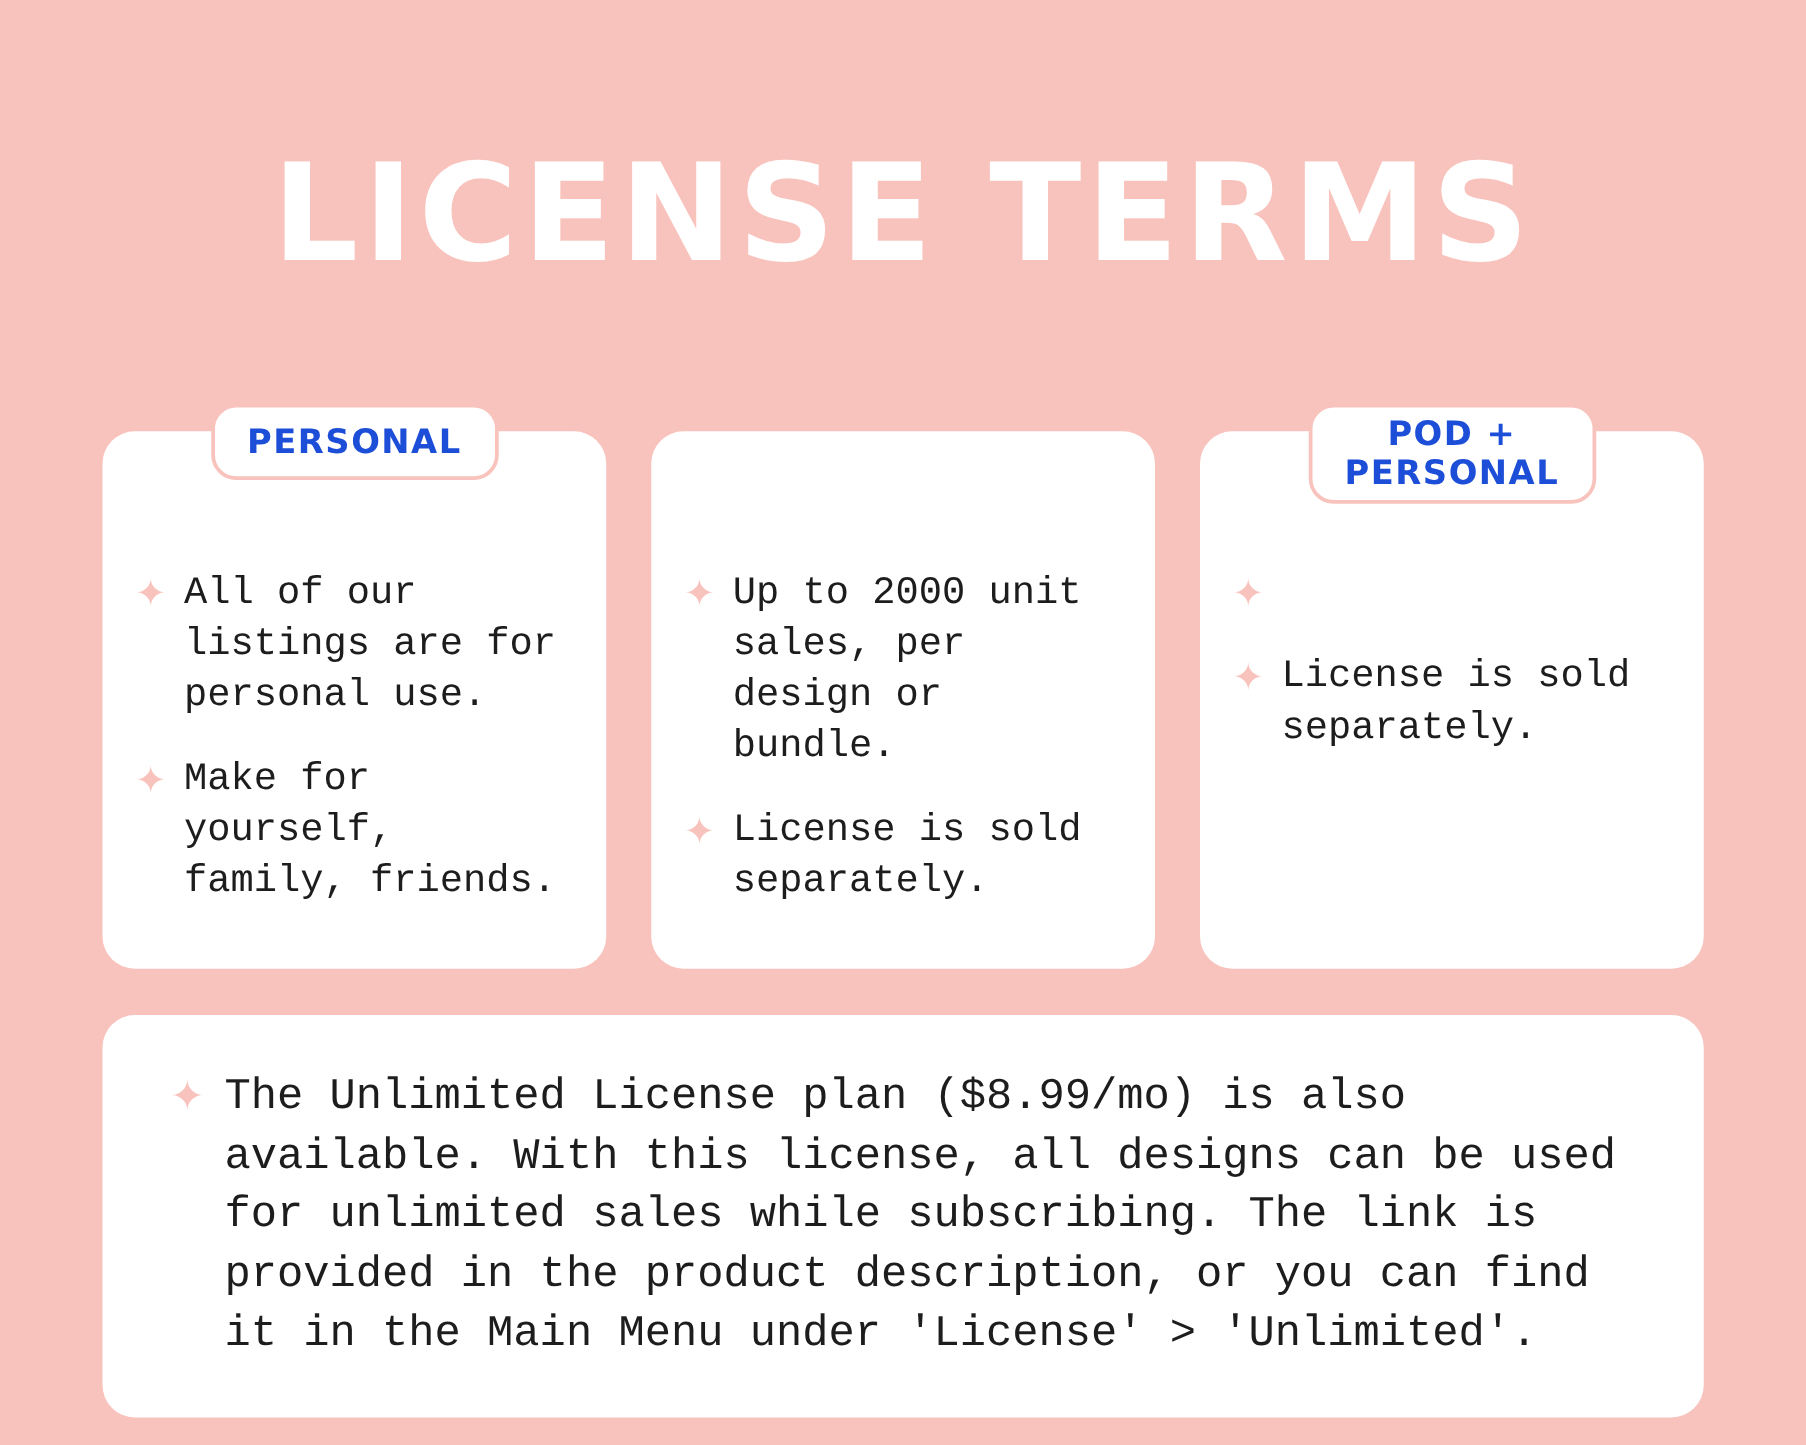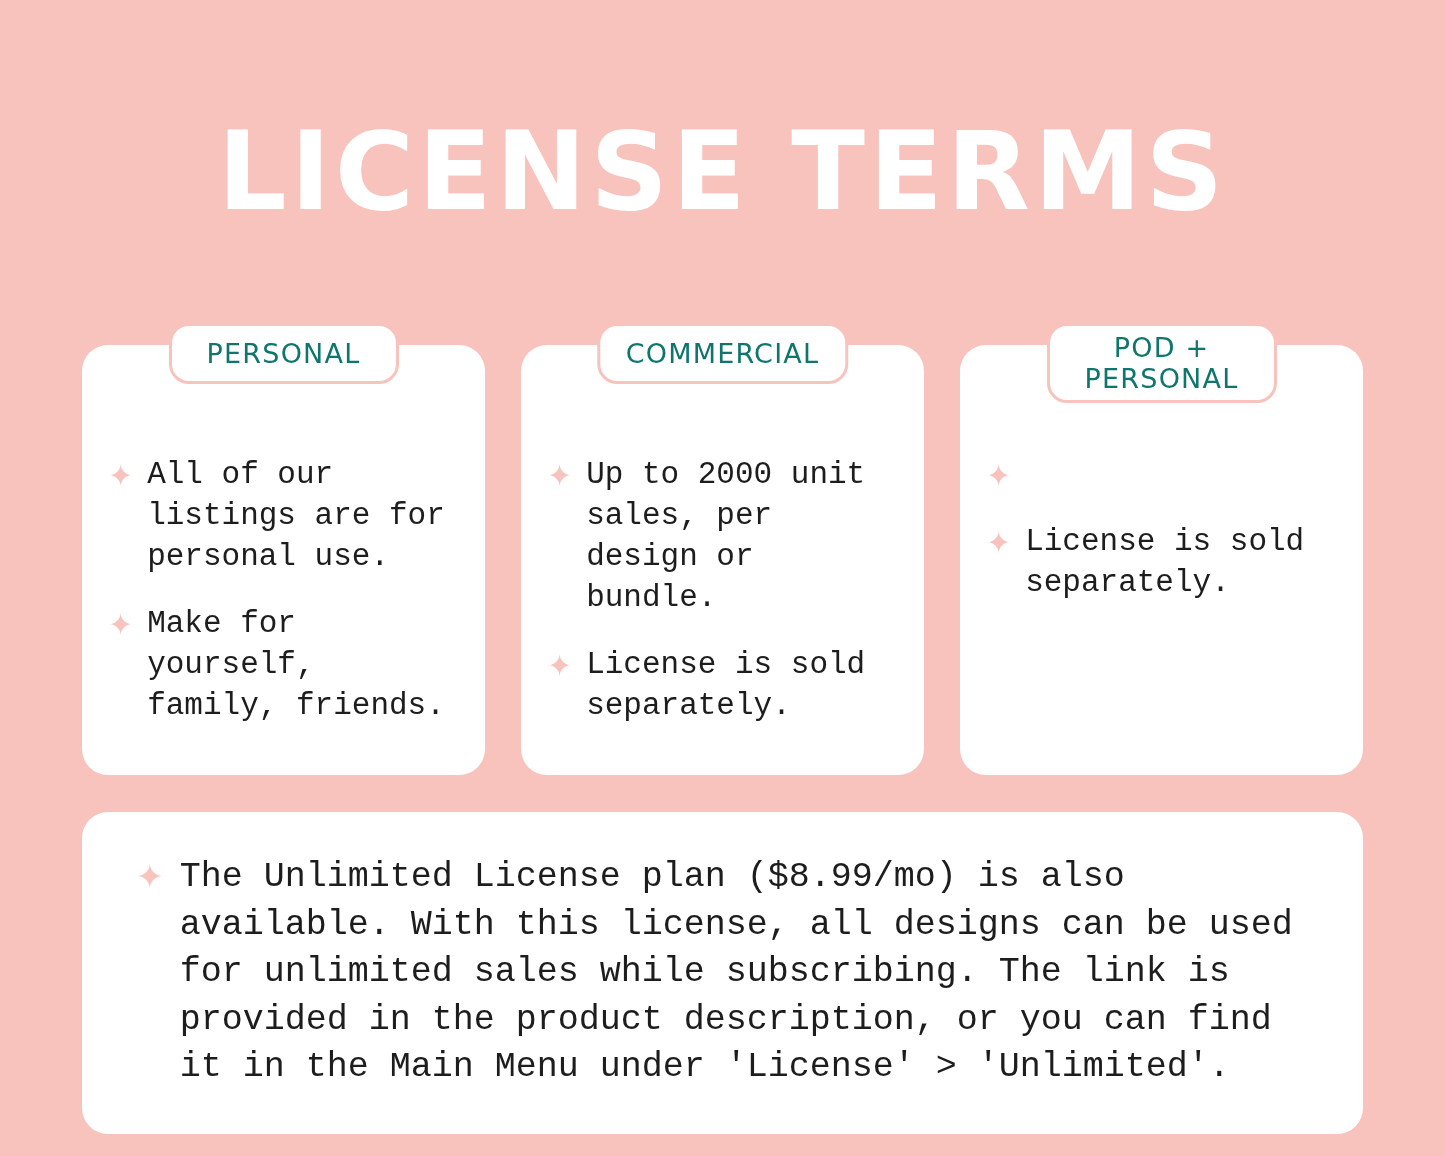--- a/index.html
+++ b/index.html
@@ -54,24 +54,24 @@
     position: absolute;
     top: -22px;
     left: 50%;
     transform: translateX(-50%);
     background: #ffffff;
     border: 3px solid #f9c3bd;
     border-radius: 20px;
     padding: 12px 26px;
     min-width: 230px;
     text-align: center;
-    font-weight: normal;
+    font-weight: bold;
     font-size: 27px;
     letter-spacing: 1.2px;
-    color: #0f766e;
+    color: #1d4ed8;
     line-height: 1.15;
     font-family: "DejaVu Sans", sans-serif;
     box-sizing: border-box;
   }
   .card-badge.two-line {
     padding: 6px 26px;
   }
   .bullets {
     list-style: none;
     margin: 0;
@@ -137,21 +137,20 @@
           <span class="bullet-text">All of our listings are for personal use.</span>
         </li>
         <li class="bullet">
           <span class="star">✦</span>
           <span class="bullet-text">Make for yourself, family, friends.</span>
         </li>
       </ul>
     </div>
 
     <div class="card">
-      <div class="card-badge">COMMERCIAL</div>
       <ul class="bullets">
         <li class="bullet">
           <span class="star">✦</span>
           <span class="bullet-text">Up to 2000 unit sales, per design or bundle.</span>
         </li>
         <li class="bullet">
           <span class="star">✦</span>
           <span class="bullet-text">License is sold separately.</span>
         </li>
       </ul>

